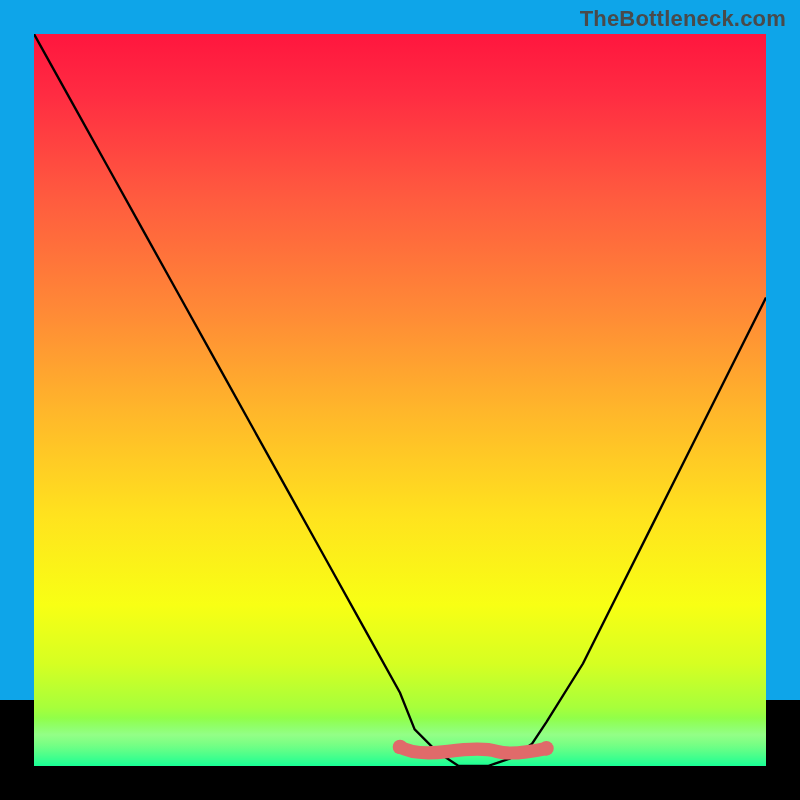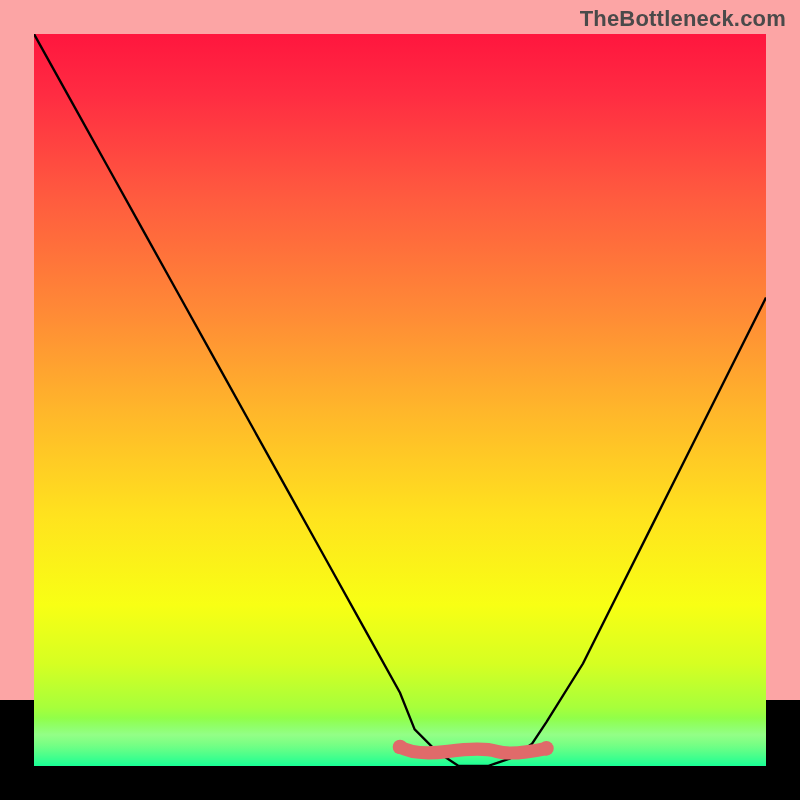--- a/index.html
+++ b/index.html
@@ -8,21 +8,21 @@
     width: 800px;
     height: 800px;
     background: #000;
     font-family: Arial, Helvetica, sans-serif;
     overflow: hidden;
   }
   .frame {
     position: relative;
     width: 800px;
     height: 700px;
-    background: #fca5a5;
+    background: #0ea5e9;
   }
   .watermark {
     position: absolute;
     top: 6px;
     right: 14px;
     color: #4a4a4a;
     font-size: 22px;
     font-weight: bold;
     letter-spacing: 0.2px;
     z-index: 4;

